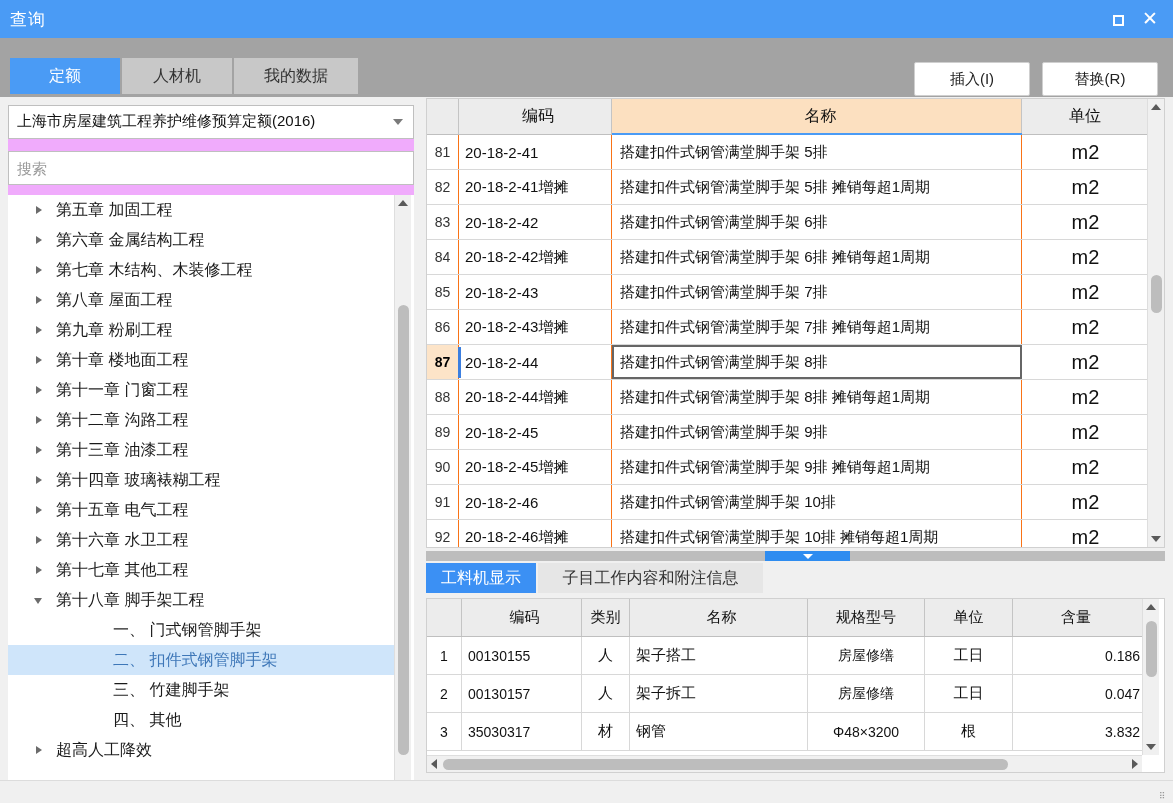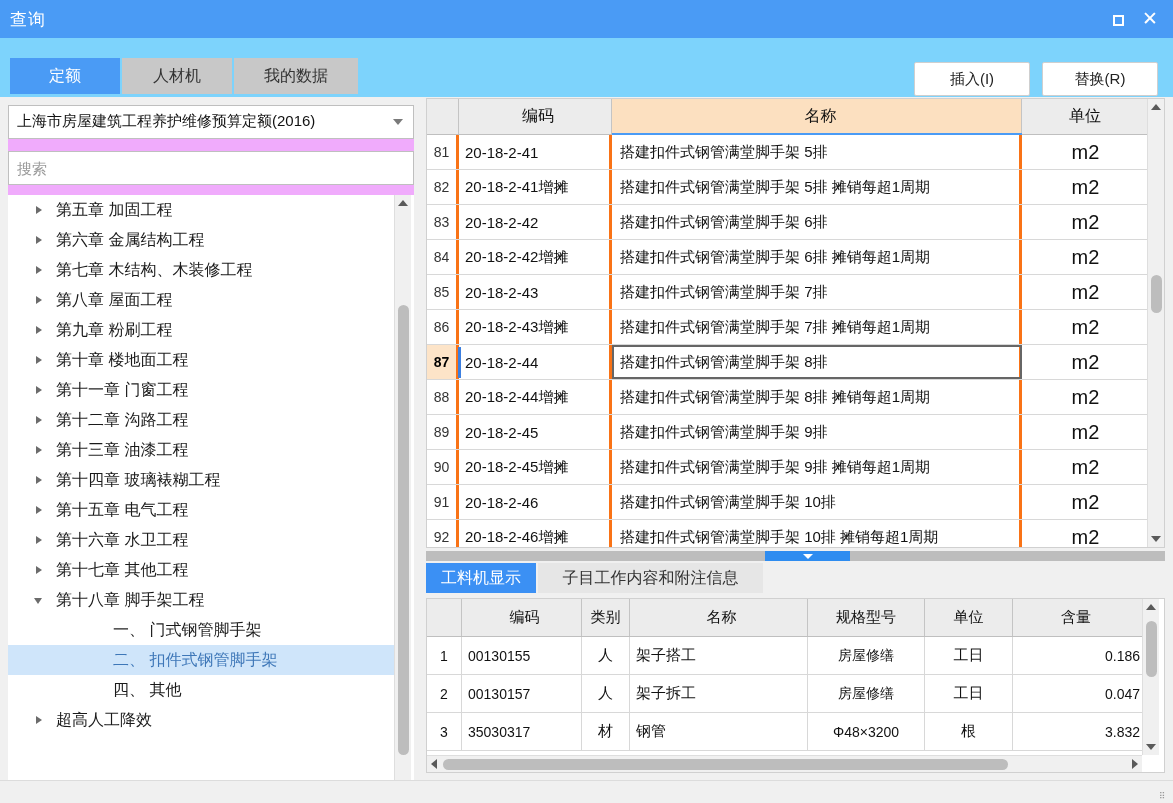--- a/index.html
+++ b/index.html
@@ -29,21 +29,21 @@
   #btn-maximize { right: 42px; }
   #btn-close { right: 10px; font-size: 19px; font-weight: bold; }
   #max-glyph {
     display: inline-block; width: 11px; height: 11px;
     border: 2px solid #fff; vertical-align: middle;
   }
 
   
   #tabstrip {
     position: absolute; left: 0; top: 38px; width: 1173px; height: 59px;
-    background: #7dd3fc;
+    background: #a3a3a3;
   }
   .tab {
     position: absolute; top: 20px; height: 36px;
     border: none; font-size: 16px;
     text-align: center; line-height: 36px;
     cursor: pointer;
     background: #c8c8c8; color: #333;
   }
   .tab.active { background: #4a9bf5; color: #fff; }
   #tab-0 { left: 10px; width: 110px; }
@@ -158,21 +158,21 @@
     position: absolute; left: 0; width: 722px; height: 35px;
     border-bottom: 1px solid #d8d8d8;
   }
   .mt-head {
     background: #ececec; height: 36px; border-bottom: 1px solid #bfbfbf;
   }
   .mt-c {
     position: absolute; top: 0; height: 100%;
     font-size: 15px; color: #111;
     display: flex; align-items: center;
-    border-right: 3px solid #f97316;
+    border-right: 1px solid #f97316;
     overflow: hidden; white-space: nowrap;
   }
   .mt-head .mt-c { border-right: 1px solid #c4c4c4; justify-content: center; font-size: 16px; }
   .c-idx  { left: 0px;   width: 32px;  justify-content: center; font-size: 14px; color: #333; }
   .c-code { left: 32px;  width: 153px; padding-left: 6px; }
   .c-name { left: 185px; width: 410px; padding-left: 8px; }
   .c-unit { left: 595px; width: 127px; justify-content: center; font-size: 20px; border-right: none; }
   .mt-head .c-name { background: #fce0c0; }
   .hdr-underline {
     position: absolute; left: 185px; top: 34px; width: 410px; height: 2px;
@@ -296,20 +296,21 @@
         <div class="tree-item lvl1"><span class="tw"></span><span>第十一章 门窗工程</span></div>
         <div class="tree-item lvl1"><span class="tw"></span><span>第十二章 沟路工程</span></div>
         <div class="tree-item lvl1"><span class="tw"></span><span>第十三章 油漆工程</span></div>
         <div class="tree-item lvl1"><span class="tw"></span><span>第十四章 玻璃裱糊工程</span></div>
         <div class="tree-item lvl1"><span class="tw"></span><span>第十五章 电气工程</span></div>
         <div class="tree-item lvl1"><span class="tw"></span><span>第十六章 水卫工程</span></div>
         <div class="tree-item lvl1"><span class="tw"></span><span>第十七章 其他工程</span></div>
         <div class="tree-item lvl1"><span class="tw open"></span><span>第十八章 脚手架工程</span></div>
         <div class="tree-item lvl2"><span>一、 门式钢管脚手架</span></div>
         <div class="tree-item lvl2 selected"><span>二、 扣件式钢管脚手架</span></div>
+        <div class="tree-item lvl2"><span>三、 竹建脚手架</span></div>
         <div class="tree-item lvl2"><span>四、 其他</span></div>
         <div class="tree-item lvl1"><span class="tw"></span><span>超高人工降效</span></div>
       </div>
 
     <div class="sb-v" style="left:386px; top:0; height:596px;">
       <div class="arr-up" style="left:3px; top:5px;"></div>
       <div class="sb-thumb-v" style="top:110px; height:450px;"></div>
       <div class="arr-down" style="left:3px; bottom:5px;"></div>
     </div>
   </div>

